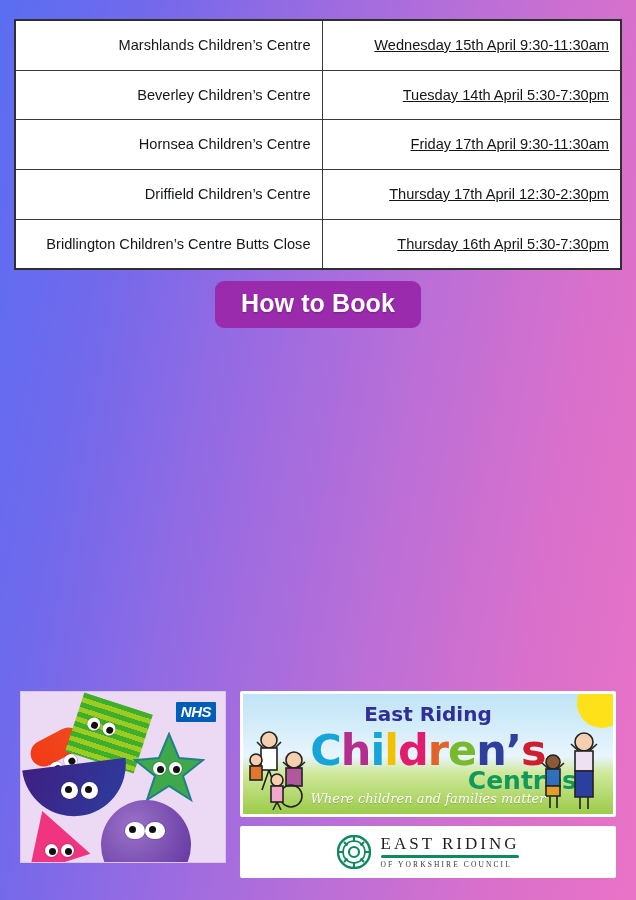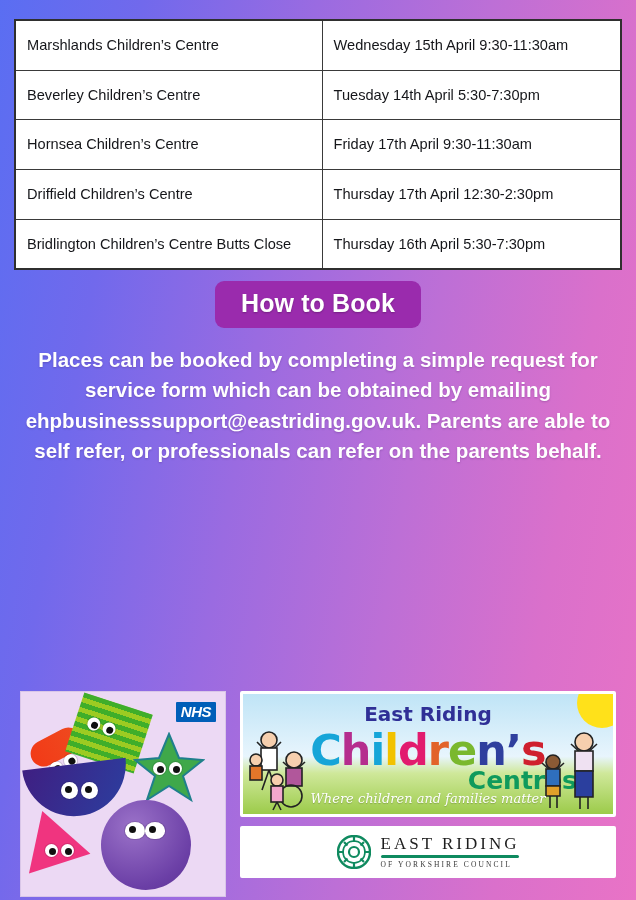--- a/index.html
+++ b/index.html
@@ -42,32 +42,33 @@
   #how-to-book-badge  { font-size: 25px; padding: 8px 26px 10px; margin-top: 11px; }
 
   
   .table-wrap { padding: 0 14px; margin-top: 19px; }
   table.course-table {
     width: 608px;
     border-collapse: collapse;
     background: #ffffff;
     border: 2px solid #2f2f2f;
     table-layout: fixed;
+    text-align: right;
   }
   table.course-table td {
     border: 1px solid #3a3a3a;
     padding: 15px 11px;
     font-size: 14.6px;
     color: #15161a;
     line-height: 1.28;
     vertical-align: middle;
     background: #ffffff;
   }
   td.col-venue { width: 304px; }
-  td.col-date  { width: 296px; }
+  td.col-date  { width: 296px; text-decoration: underline; }
 
   
   .booking-text {
     margin: 17px 16px 0;
     text-align: center;
     color: #ffffff;
     font-size: 20.5px;
     font-weight: bold;
     line-height: 1.47;
     text-shadow: 0 1px 2px rgba(60,20,90,.28);
@@ -75,21 +76,21 @@
 
   
   .media-row {
     position: absolute;
     left: 0; top: 672px;
     width: 636px; height: 216px;
     display: flex;
     padding: 0 20px;
     gap: 14px;
   }
-  .media-left  { width: 206px; height: 206px; position: relative; }
+  .media-left  { width: 206px; height: 172px; position: relative; }
   .media-right { flex: 1; display: flex; flex-direction: column; gap: 9px; }
 
   
   .nhs-card {
     width: 100%; height: 100%;
     background: #ecd9f4;
     border: 1px solid #d9c6e8;
     position: relative;
     overflow: hidden;
   }
@@ -271,21 +272,20 @@
           <td class="col-date">Thursday 16th April 5:30-7:30pm</td>
         </tr>
       </tbody>
     </table>
   </div>
 
   <div class="badge-row">
     <div class="badge" id="how-to-book-badge">How to Book</div>
   </div>
 
-  <p class="booking-text">Places can be booked by completing a simple request for service form which can be obtained by emailing ehpbusinesssupport@eastriding.gov.uk. Parents are able to self refer, or professionals can refer on the parents behalf.</p>
 
   <div class="media-row">
 
     <div class="media-left">
       <div class="nhs-card">
 
         <div class="shape sh-red"></div>
         <div class="eyes" style="left:28px; top:66px; transform:rotate(-28deg);">
           <div class="eye"></div>
           <div class="eye"></div>

